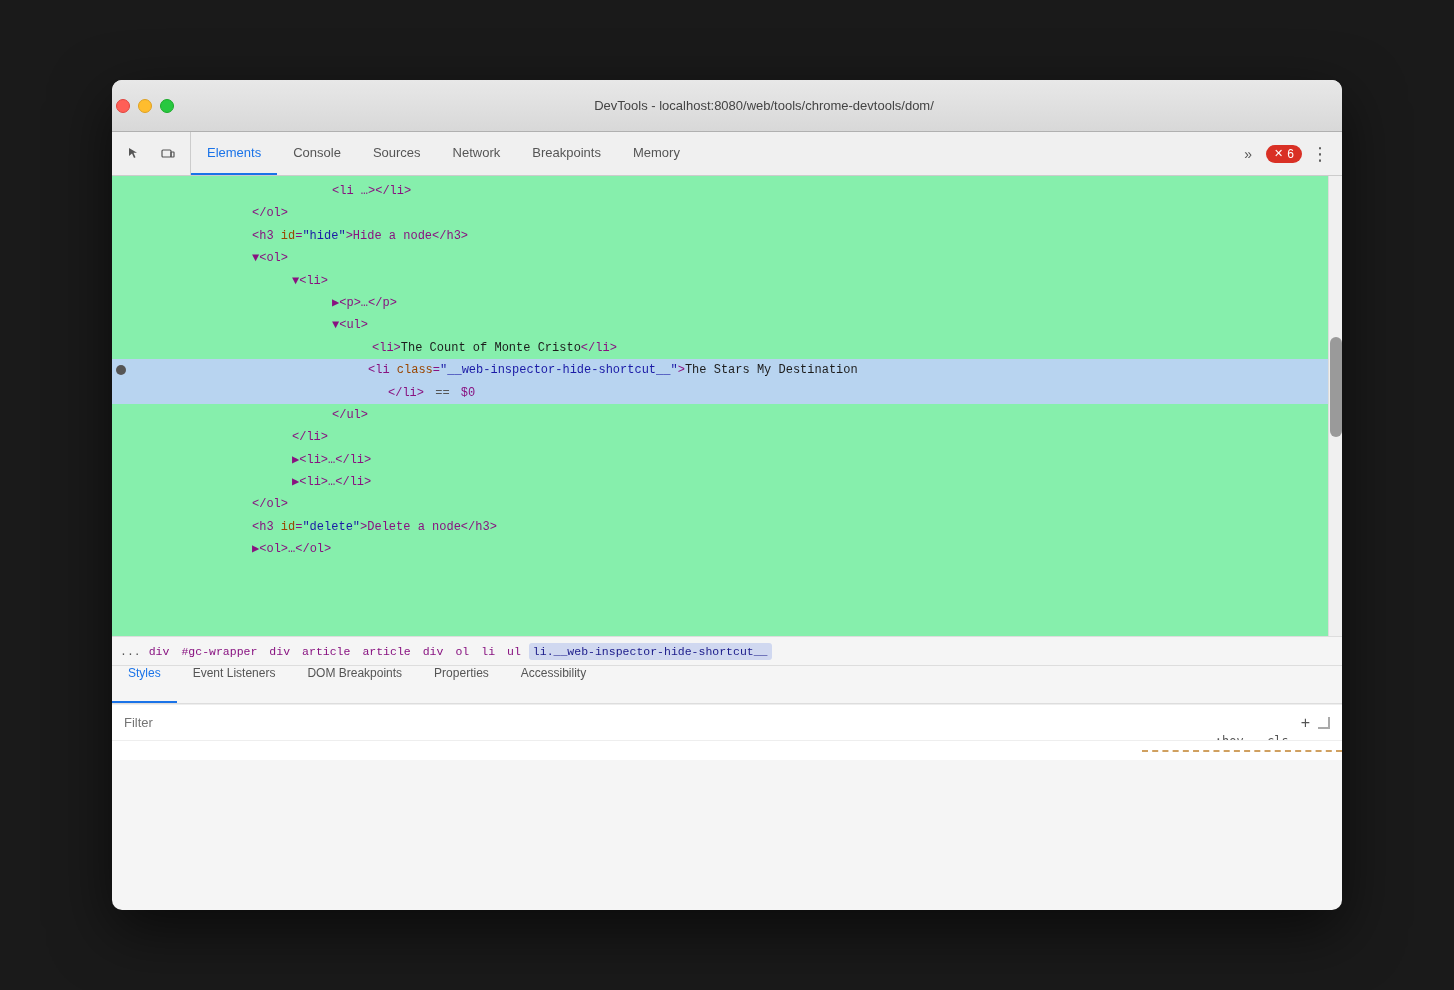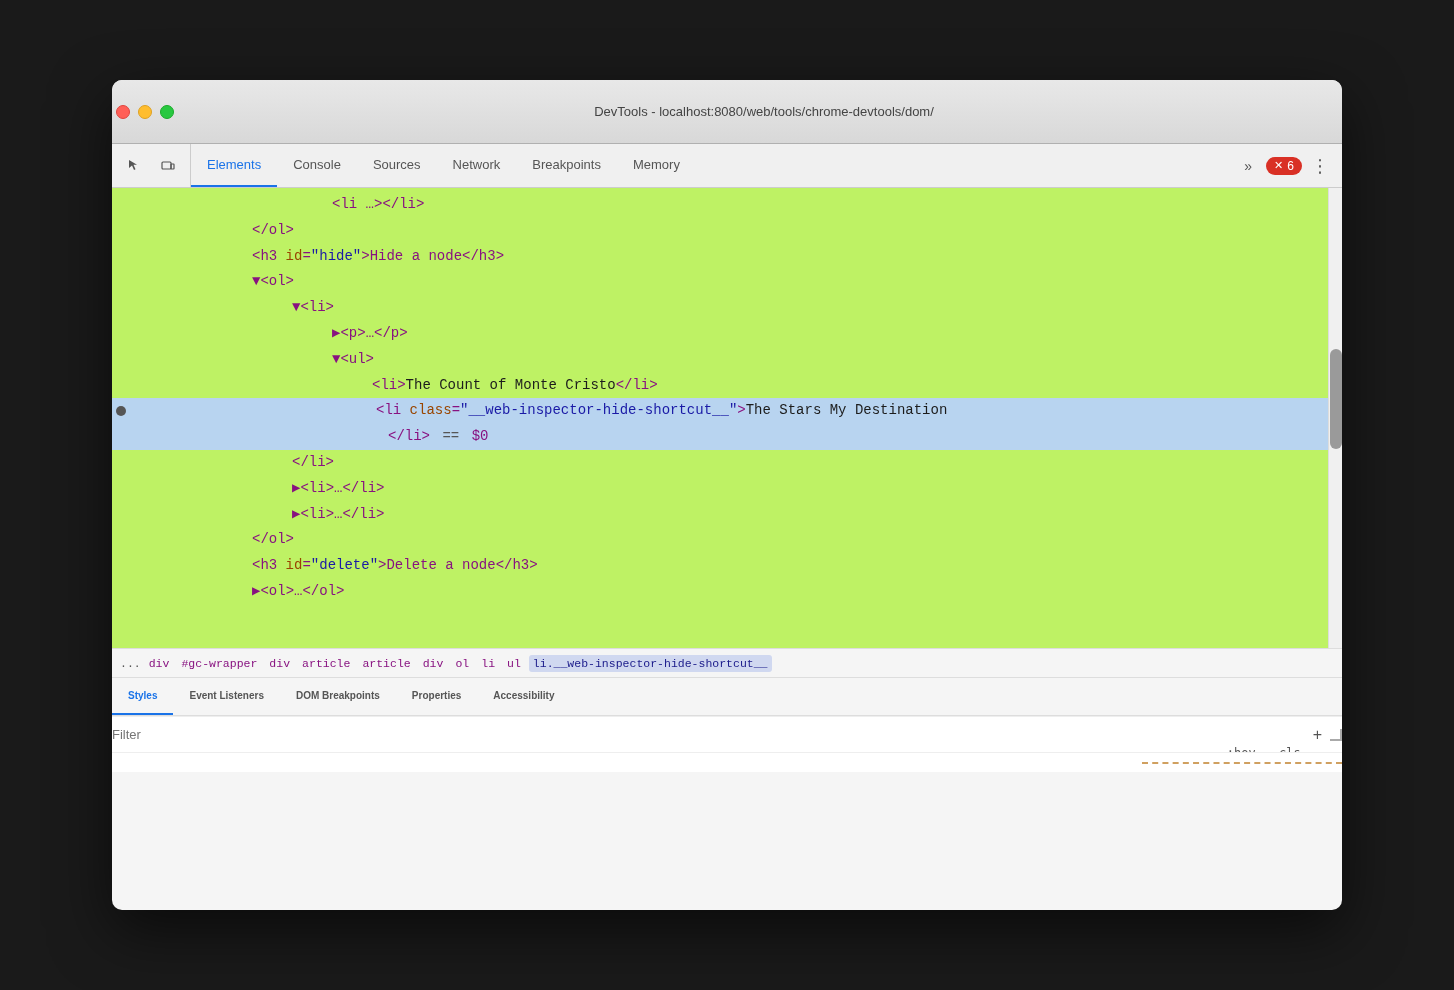--- a/index.html
+++ b/index.html
@@ -21,21 +21,21 @@
       border-radius: 10px;
       box-shadow: 0 20px 60px rgba(0,0,0,0.6);
       display: flex;
       flex-direction: column;
       overflow: hidden;
     }
 
     
     .title-bar {
       background: linear-gradient(to bottom, #e8e8e8, #d8d8d8);
-      height: 64px;
+      height: 52px;
       display: flex;
       align-items: center;
       padding: 0 4px;
       border-bottom: 1px solid #b0b0b0;
       flex-shrink: 0;
     }
 
     .traffic-lights {
       display: flex;
       gap: 8px;
@@ -156,24 +156,24 @@
       align-items: center;
       justify-content: center;
       cursor: pointer;
       color: #555;
       font-size: 18px;
     }
 
     
     .dom-panel {
       flex: 1;
-      background: #bef264;
+      background: #86efac;
       overflow: auto;
       font-family: 'Menlo', 'Monaco', 'Courier New', monospace;
-      font-size: 14px;
+      font-size: 12px;
       line-height: 1.7;
       padding: 4px 0;
       position: relative;
     }
 
     .dom-line {
       padding: 1px 8px 1px 20px;
       white-space: pre;
       display: flex;
       align-items: center;
@@ -230,41 +230,40 @@
       background: #f5f5f5;
       height: 38px;
       display: flex;
       align-items: stretch;
       border-bottom: 1px solid #ddd;
       flex-shrink: 0;
     }
 
     .bottom-tab {
       display: flex;
-      align-items: center;
+      align-items: flex-start;
       padding: 0 16px;
-      font-size: 10px;
+      font-size: 12px;
       color: #555;
       cursor: pointer;
       border-bottom: 2px solid transparent;
-      font-weight: bold;
     }
 
     .bottom-tab.active {
       color: #1a73e8;
       border-bottom: 2px solid #1a73e8;
     }
 
     
     .filter-bar {
       background: white;
       height: 36px;
       display: flex;
       align-items: center;
-      padding: 0 0;
+      padding: 0 12px;
       border-top: 1px solid #eee;
       flex-shrink: 0;
     }
 
     .filter-input {
       flex: 1;
       border: none;
       outline: none;
       font-size: 13px;
       color: #999;
@@ -411,35 +410,39 @@
     <div class="dom-line">
       <span style="display:inline-block; width: 200px;"></span>
       <span class="tag">▼&lt;ul&gt;</span>
     </div>
 
     <div class="dom-line">
       <span style="display:inline-block; width: 240px;"></span>
       <span class="tag">&lt;li&gt;<span class="text-content">The Count of Monte Cristo</span>&lt;/li&gt;</span>
     </div>
 
-    <div class="dom-line highlighted" style="position: relative; padding-left: 8px;">
+    <div class="dom-line highlighted" style="position: relative; padding-left: 0;">
       <span style="position: absolute; left: 4px; display: flex; align-items: center; height: 100%;">
         <span style="width: 10px; height: 10px; background: #555; border-radius: 50; display: inline-block; border-radius: 50%;"></span>
       </span>
       <span style="display:inline-block; width: 240px; margin-left: 16px;"></span>
       <span class="tag">&lt;li <span class="attr-name">class</span>=<span class="attr-value">"__web-inspector-hide-shortcut__"</span>&gt;<span class="text-content">The Stars My Destination</span></span>
     </div>
 
     <div class="dom-line highlighted">
       <span style="display:inline-block; width: 256px;"></span>
       <span class="tag">&lt;/li&gt;</span>
       <span style="color: #555; margin: 0 4px;"> == </span>
       <span style="color: #881280;">$0</span>
     </div>
 
+    <div class="dom-line">
+      <span style="display:inline-block; width: 200px;"></span>
+      <span class="tag">&lt;/ul&gt;</span>
+    </div>
 
     <div class="dom-line">
       <span style="display:inline-block; width: 160px;"></span>
       <span class="tag">&lt;/li&gt;</span>
     </div>
 
     <div class="dom-line">
       <span style="display:inline-block; width: 160px;"></span>
       <span class="tag">▶&lt;li&gt;…&lt;/li&gt;</span>
     </div>

